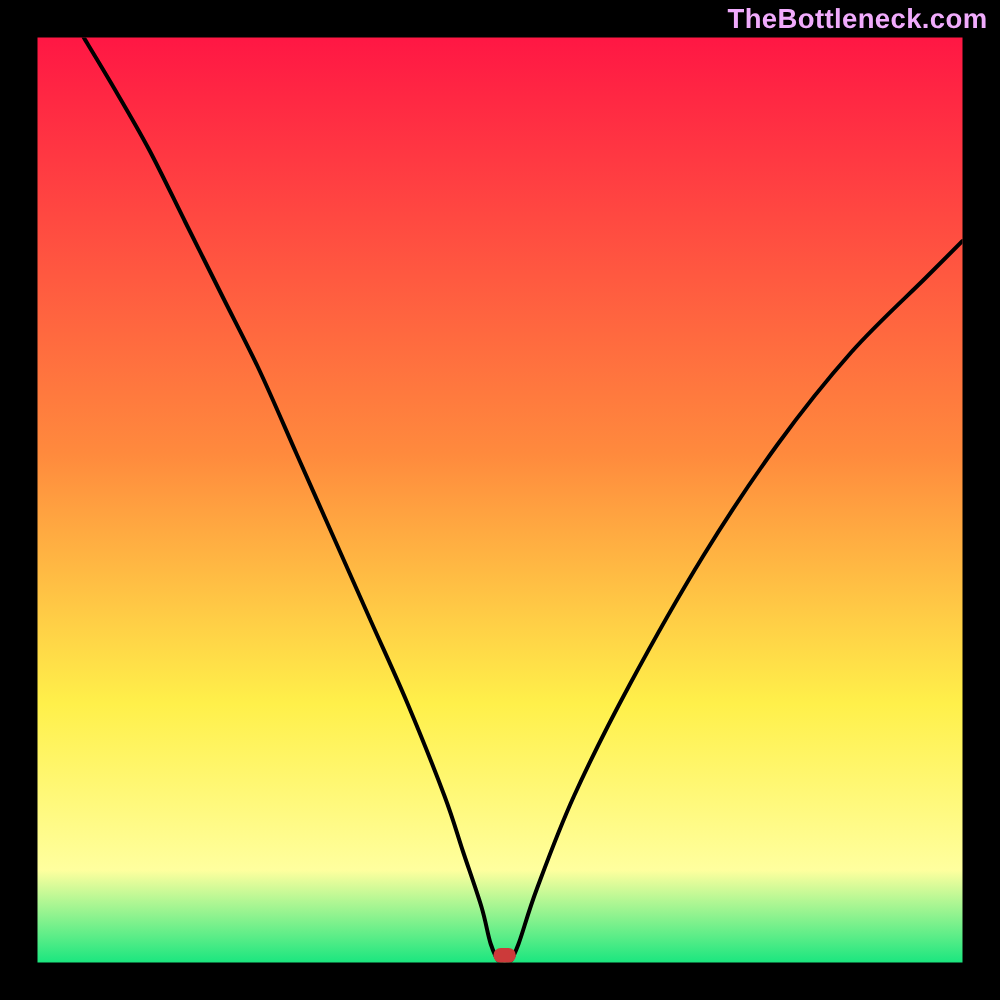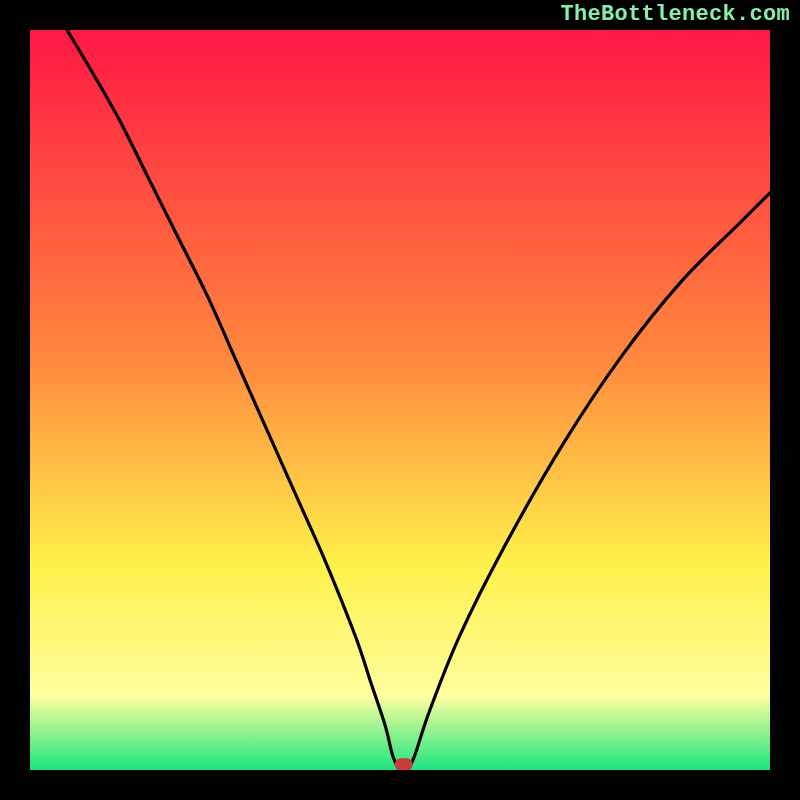--- a/index.html
+++ b/index.html
@@ -13,24 +13,24 @@
   .frame {
     position: relative;
     width: 800px;
     height: 800px;
     background: #000;
   }
   .watermark {
     position: absolute;
     top: 2px;
     right: 10px;
-    font-family: Liberation Mono, monospace;
+    font-family: Liberation Sans, sans-serif;
     font-size: 22px;
     font-weight: 600;
-    color: #86efac;
+    color: #f0abfc;
     letter-spacing: 0.3px;
     z-index: 4;
   }
   svg {
     position: absolute;
     top: 0;
     left: 0;
   }
 </style>
 </head>

